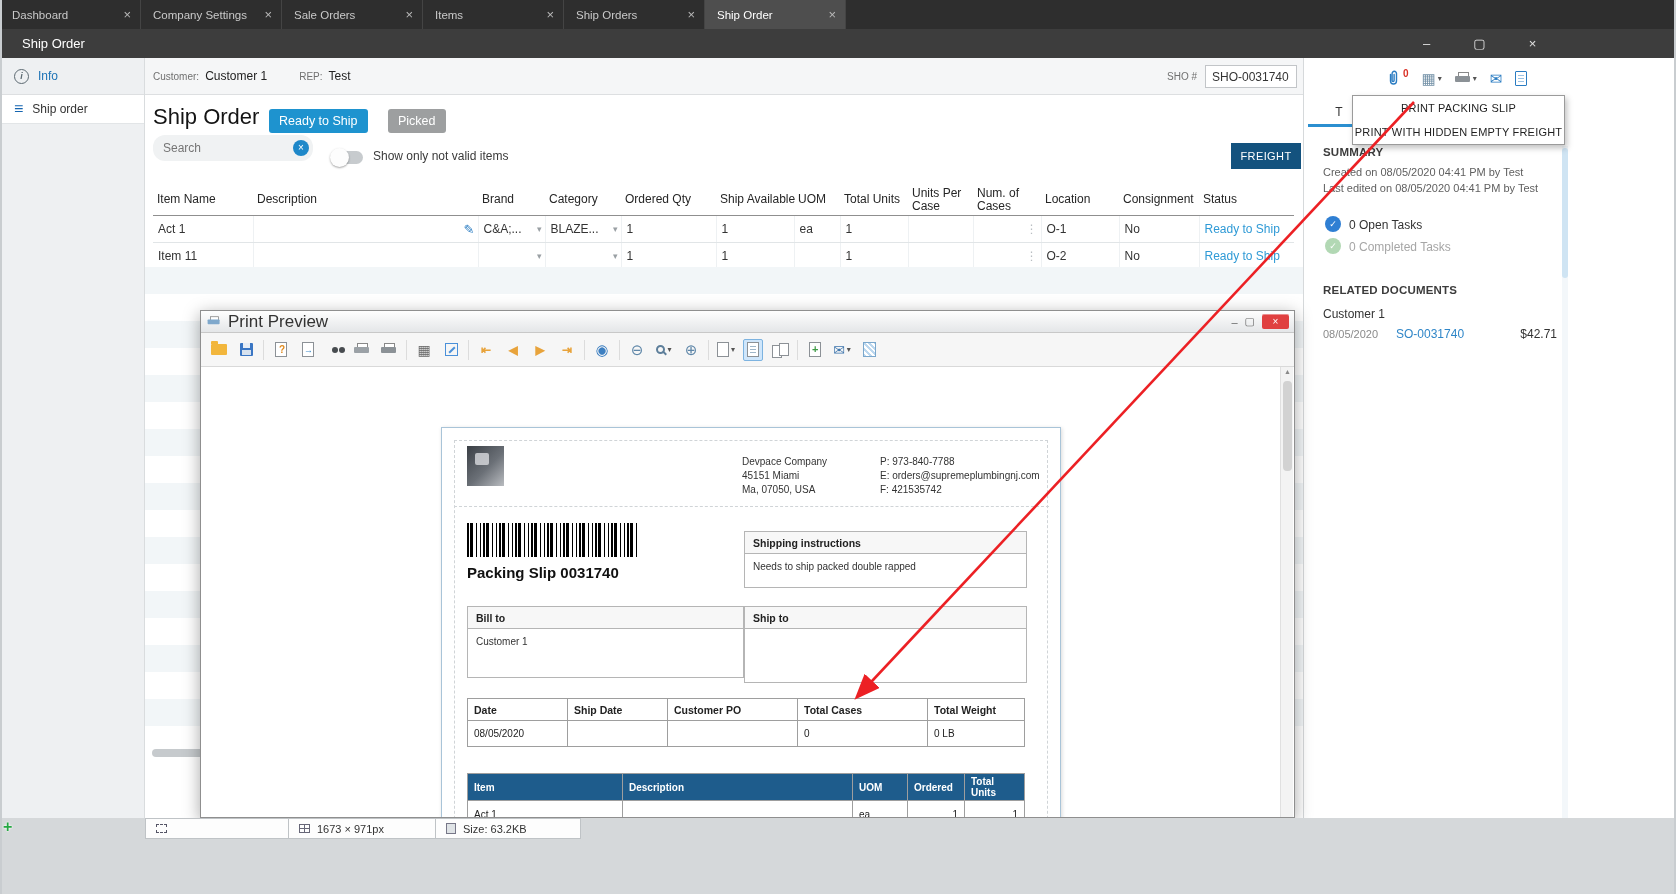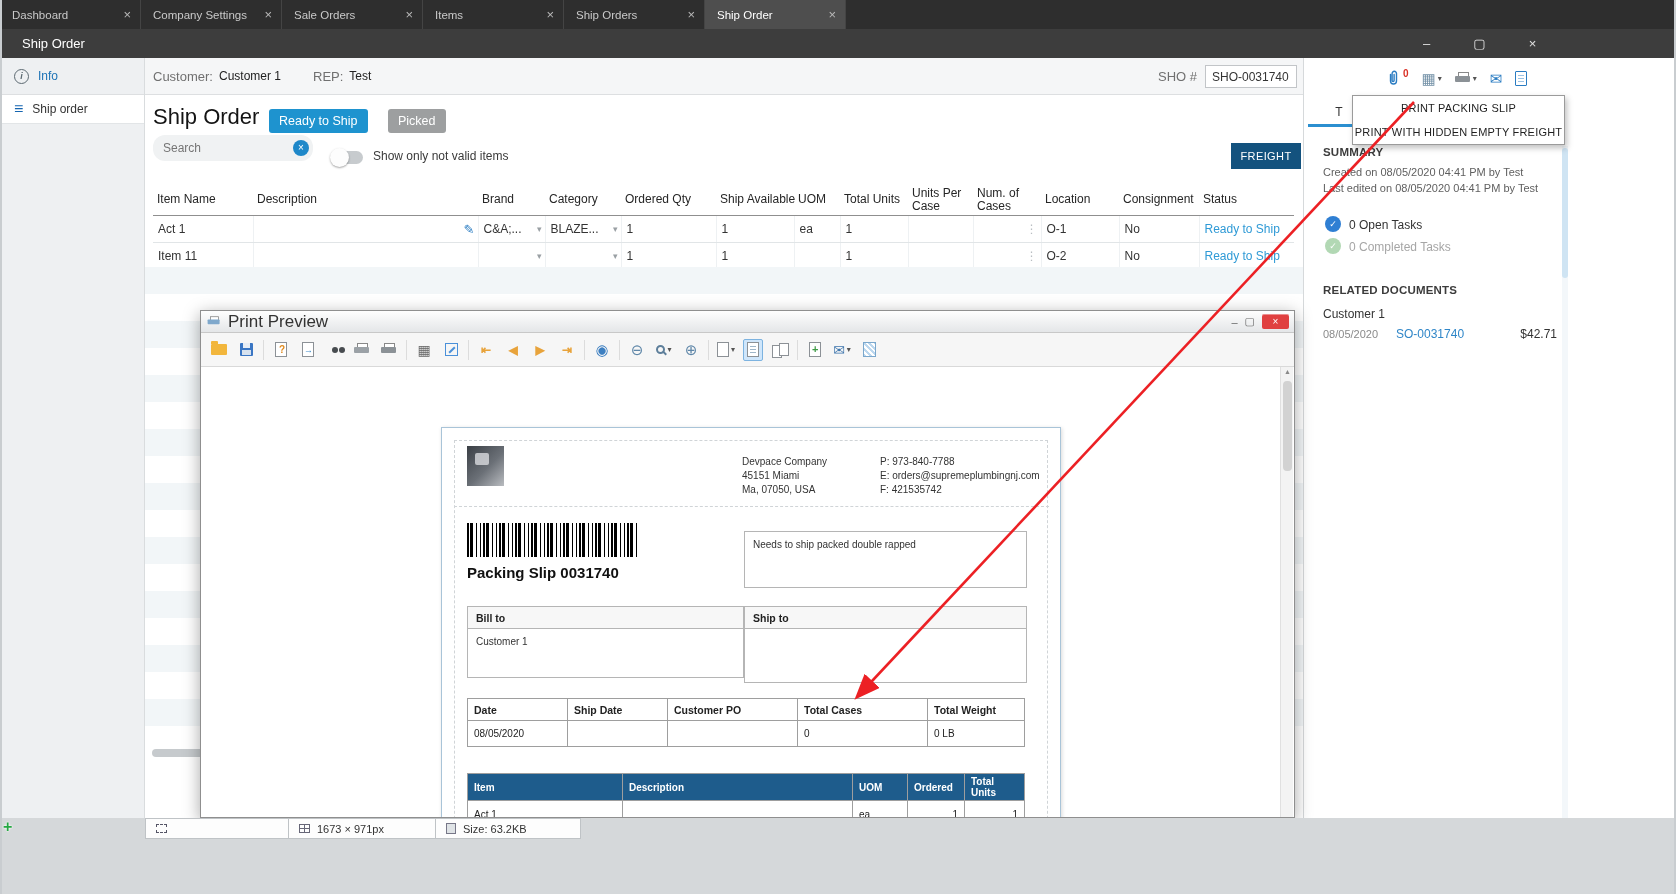--- a/index.html
+++ b/index.html
@@ -14,21 +14,21 @@
 .tab .x { color:#b9b9b9; font-size:13px; line-height:1; }
 
 
 .titlebar { position:absolute; left:0; top:29px; width:100%; height:29px; background:#3d3d3d; z-index:2; }
 .titlebar .t { position:absolute; left:22px; top:7px; color:#fff; font-size:13px; }
 .wbtn { position:absolute; top:0; width:53px; height:29px; text-align:center; line-height:29px; color:#e2e2e2; font-size:13px; }
 
 
 .headerbar { position:absolute; left:145px; top:58px; width:1158px; height:37px; background:#f5f6f7; border-bottom:1px solid #dddfe1; z-index:2; }
 .hb-left { position:absolute; left:8px; top:0; height:100%; display:flex; align-items:center; gap:6px; }
-.lab { color:#707070; font-size:13px; }
+.lab { color:#707070; font-size:10px; }
 .val { color:#222; font-size:12px; }
 .hb-sp { width:20px; }
 .hb-right { position:absolute; right:6px; top:7px; display:flex; align-items:center; gap:8px; }
 .sho-input { width:92px; height:23px; border:1px solid #c2c5c8; background:#fff; font:12px "Liberation Sans",sans-serif; padding:0 6px; color:#333; }
 
 
 .sidebar { position:absolute; left:0; top:58px; width:145px; height:760px; background:#eef0f2; border-right:1px solid #d9dcde; z-index:2; }
 .si-info { height:37px; border-bottom:1px solid #dddfe1; display:flex; align-items:center; gap:9px; padding-left:14px; color:#1d73b6; cursor:pointer; }
 .info-ico { width:15px; height:15px; border:1.5px solid #5d6a72; border-radius:50%; color:#5d6a72; font-size:9px; font-weight:bold; font-style:italic; display:flex; align-items:center; justify-content:center; }
 .si-ship { height:29px; background:#fff; display:flex; align-items:center; gap:9px; padding-left:14px; color:#333; border-bottom:1px solid #e2e5e7; cursor:pointer; }
@@ -466,20 +466,21 @@
         <div class="doc-block" style="left:438px; top:27px; width:165px;">
           <div>P: 973-840-7788</div>
           <div>E: orders@supremeplumbingnj.com</div>
           <div>F: 421535742</div>
         </div>
 
         <div class="barcode"></div>
         <div class="doc-title">Packing Slip 0031740</div>
 
         <div class="doc-box" style="left:302px; top:103px; width:283px; height:57px;">
+          <div class="bh">Shipping instructions</div>
           <div class="bb">Needs to ship packed double rapped</div>
         </div>
 
         <div class="doc-box" style="left:25px; top:178px; width:277px; height:72px;">
           <div class="bh">Bill to</div>
           <div class="bb">Customer 1</div>
         </div>
         <div class="doc-box" style="left:302px; top:178px; width:283px; height:77px;">
           <div class="bh">Ship to</div>
           <div class="bb"></div>

